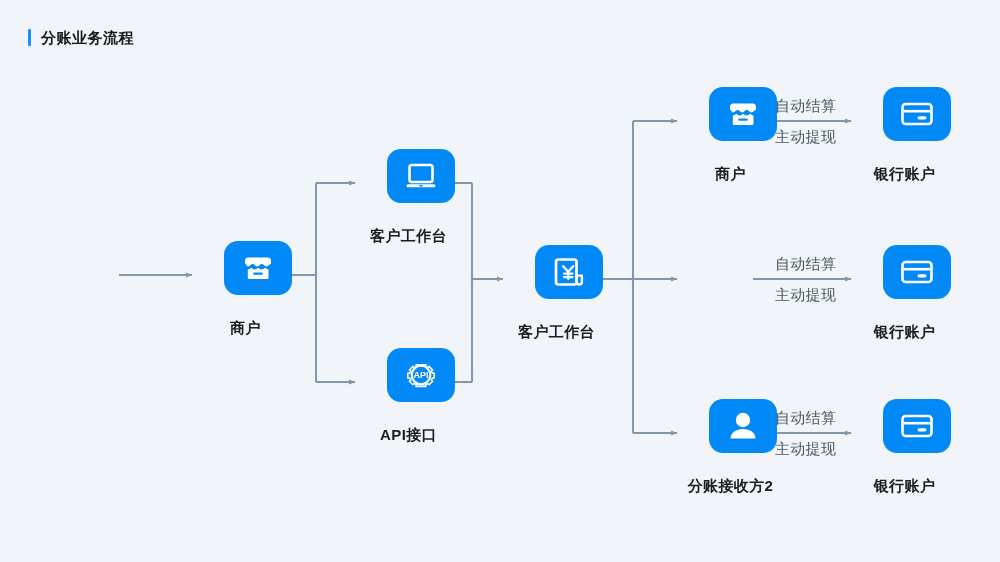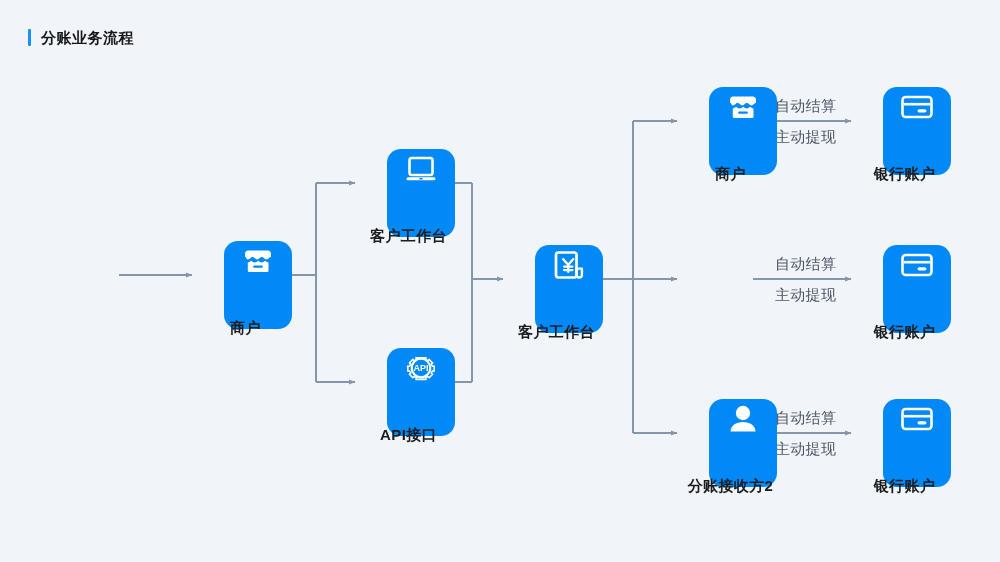--- a/index.html
+++ b/index.html
@@ -54,25 +54,25 @@
   }
 
   
   .node {
     position: absolute;
     width: 68px;
     padding-left: 25px;
   }
   .node .chip {
     width: 68px;
-    height: 88px;
+    height: 54px;
     background: #0089f7;
     border-radius: 14px;
     display: flex;
-    align-items: flex-start;
+    align-items: center;
     justify-content: center;
     box-sizing: border-box;
     text-decoration: underline;
   }
   .node .node-label {
     position: absolute;
     left: 50%;
     transform: translateX(-50%);
     top: 78px;
     white-space: nowrap;

